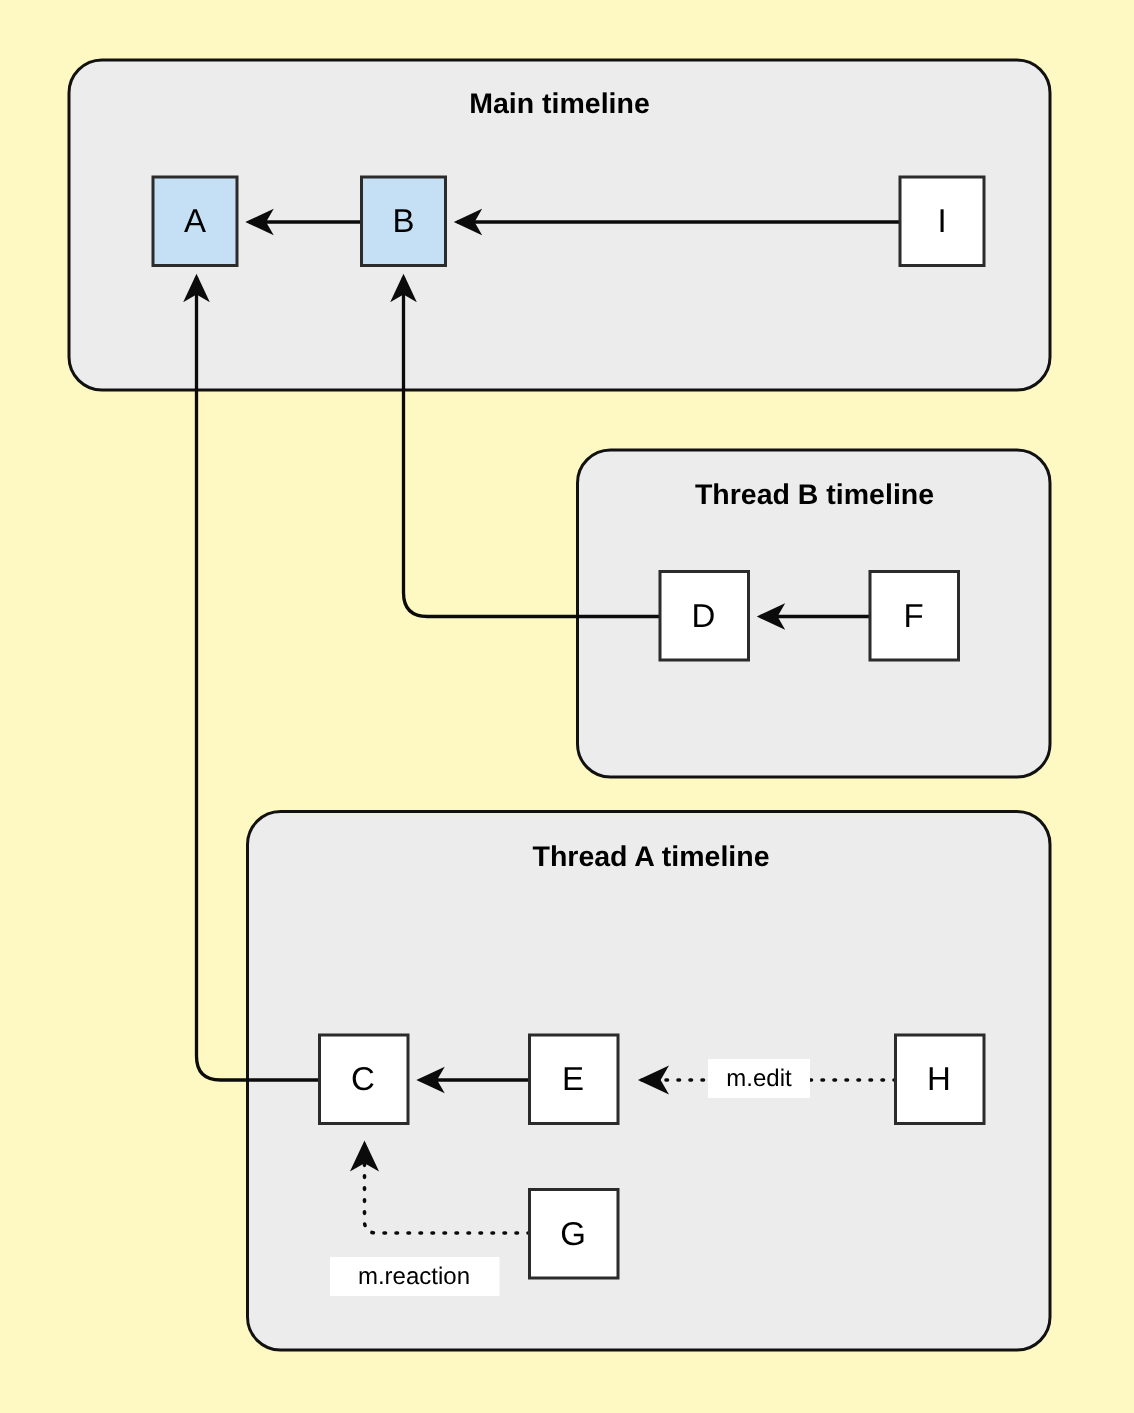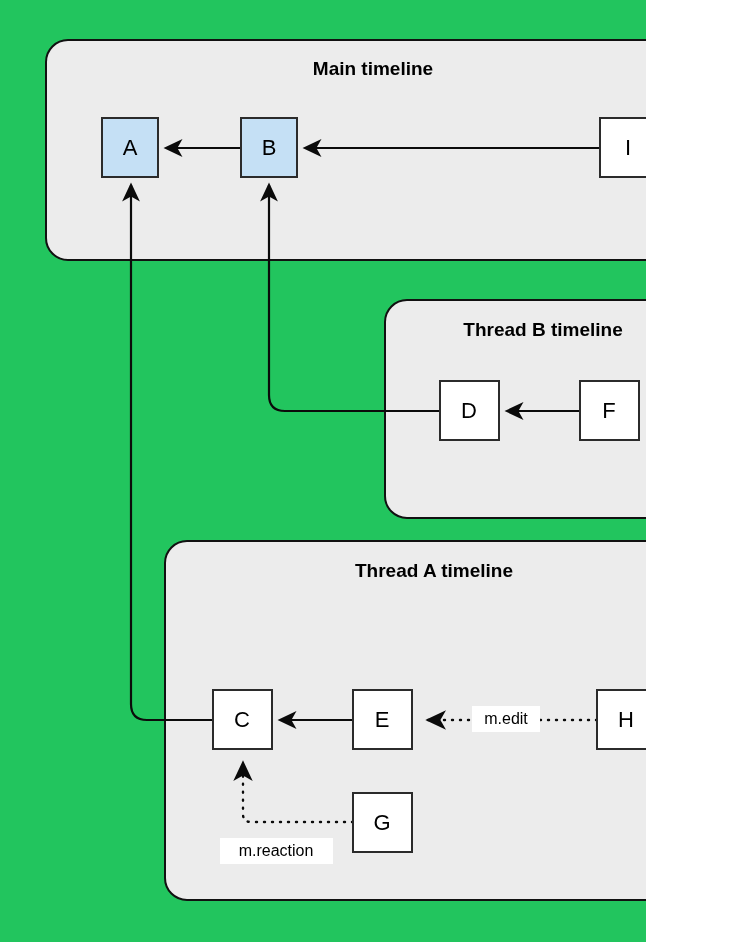--- a/index.html
+++ b/index.html
@@ -5,23 +5,23 @@
   html, body {
     margin: 0;
     padding: 0;
     background: #ffffff;
   }
   body {
     font-family: "Liberation Sans", sans-serif;
   }
   #canvas {
     position: relative;
-    width: 646px;
+    width: 756px;
     height: 942px;
-    background: #22c55e;
+    background: #fef9c3;
     overflow: hidden;
   }
   #diagram-svg {
     position: absolute;
     left: 0;
     top: 0;
     width: 756px;
     height: 942px;
   }
   .group-title {

